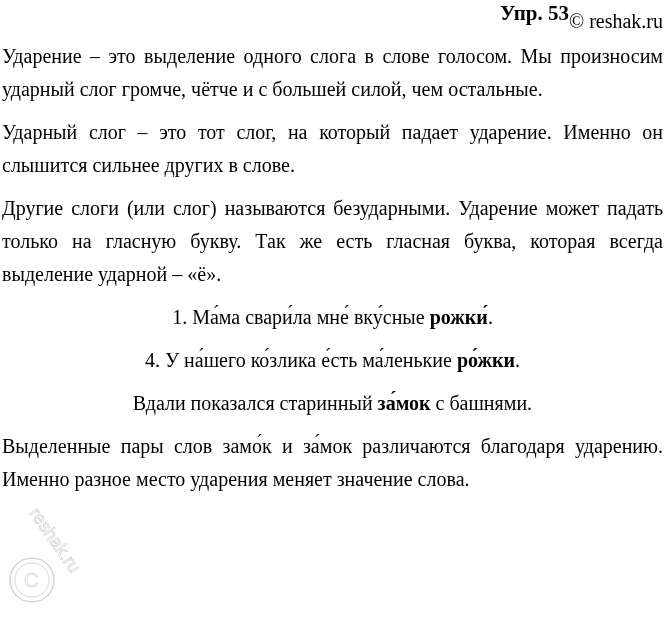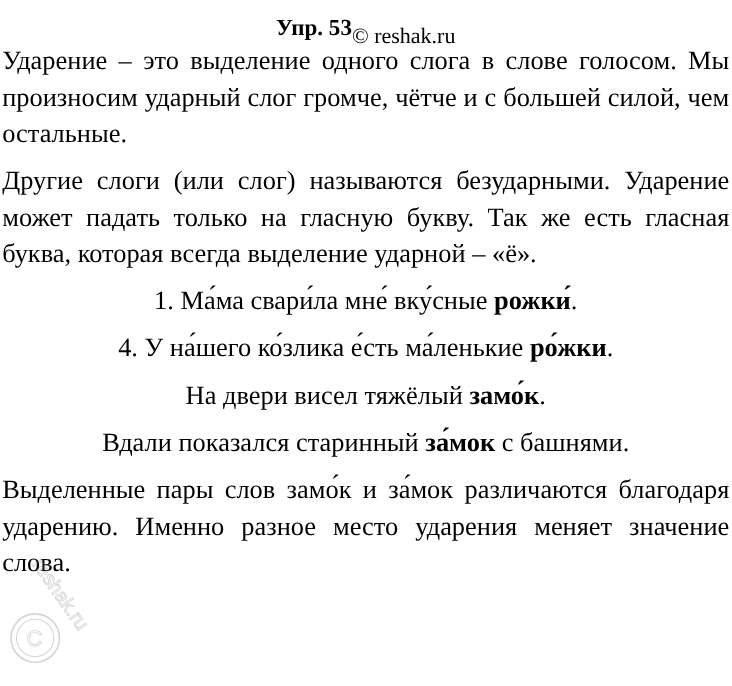--- a/index.html
+++ b/index.html
@@ -1,57 +1,55 @@
 <!DOCTYPE html>
 <html><head>
   <meta charset="utf-8">
   <style>
     html, body { margin: 0; padding: 0; background: #ffffff; }
     body {
       width: 665px; height: 624px; overflow: hidden; position: relative;
       font-family: "Liberation Serif", serif; color: #000;
     }
     .header {
-      position: absolute; left: 2px; right: 2px; top: 12px; height: 26px;
-      display: flex; justify-content: center; align-items: center;
+      position: absolute; left: 2px; right: 2px; top: 0px; height: 26px;
+      display: flex; justify-content: flex-end; align-items: center;
     }
     .title { font-weight: bold; font-size: 21px; }
     .copyright { font-size: 20px; margin-top: 16px; }
     .content {
       position: absolute; left: 2px; right: 2px; top: 40px;
-      font-size: 24px; line-height: 33px;
+      font-size: 20px; line-height: 33px;
     }
     p { margin: 0 0 10px 0; text-align: justify; }
     p.left { text-align: center; }
     b { font-weight: bold; }
     .watermark {
       position: absolute; left: 2px; top: 505px; width: 120px; height: 120px;
       pointer-events: none; opacity: 0.35;
     }
   </style>
 </head>
 <body>
 
 <div class="header">
   <span class="title">Упр. 53</span>
   <span class="copyright">© reshak.ru</span>
 </div>
 
 <div class="content">
   <p>Ударение – это выделение одного слога в слове голосом. Мы произносим ударный слог громче, чётче и с большей силой, чем остальные.</p>
+  <p>Ударный слог – это тот слог, на который падает ударение. Именно он слышится сильнее других в слове.</p>
   <p>Другие слоги (или слог) называются безударными. Ударение может падать только на гласную букву. Так же есть гласная буква, которая всегда выделение ударной – «ё».</p>
 
   <p class="left">
     <span>1. Ма́ма свари́ла мне́ вку́сные </span><b>рожки́</b><span>.</span>
   </p>
   <p class="left">
     <span>4. У на́шего ко́злика е́сть ма́ленькие </span><b>ро́жки</b><span>.</span>
-  </p>
-  <p class="left">
-    <span>На двери висел тяжёлый </span><b>замо́к</b><span>.</span>
   </p>
   <p class="left">
     <span>Вдали показался старинный </span><b>за́мок</b><span> с башнями.</span>
   </p>
 
   <p>Выделенные пары слов замо́к и за́мок различаются благодаря ударению. Именно разное место ударения меняет значение слова.</p>
 </div>
 
 <svg class="watermark" viewBox="0 0 120 120">
   <circle cx="30" cy="75" r="22" fill="none" stroke="#888" stroke-width="1.5"></circle>

